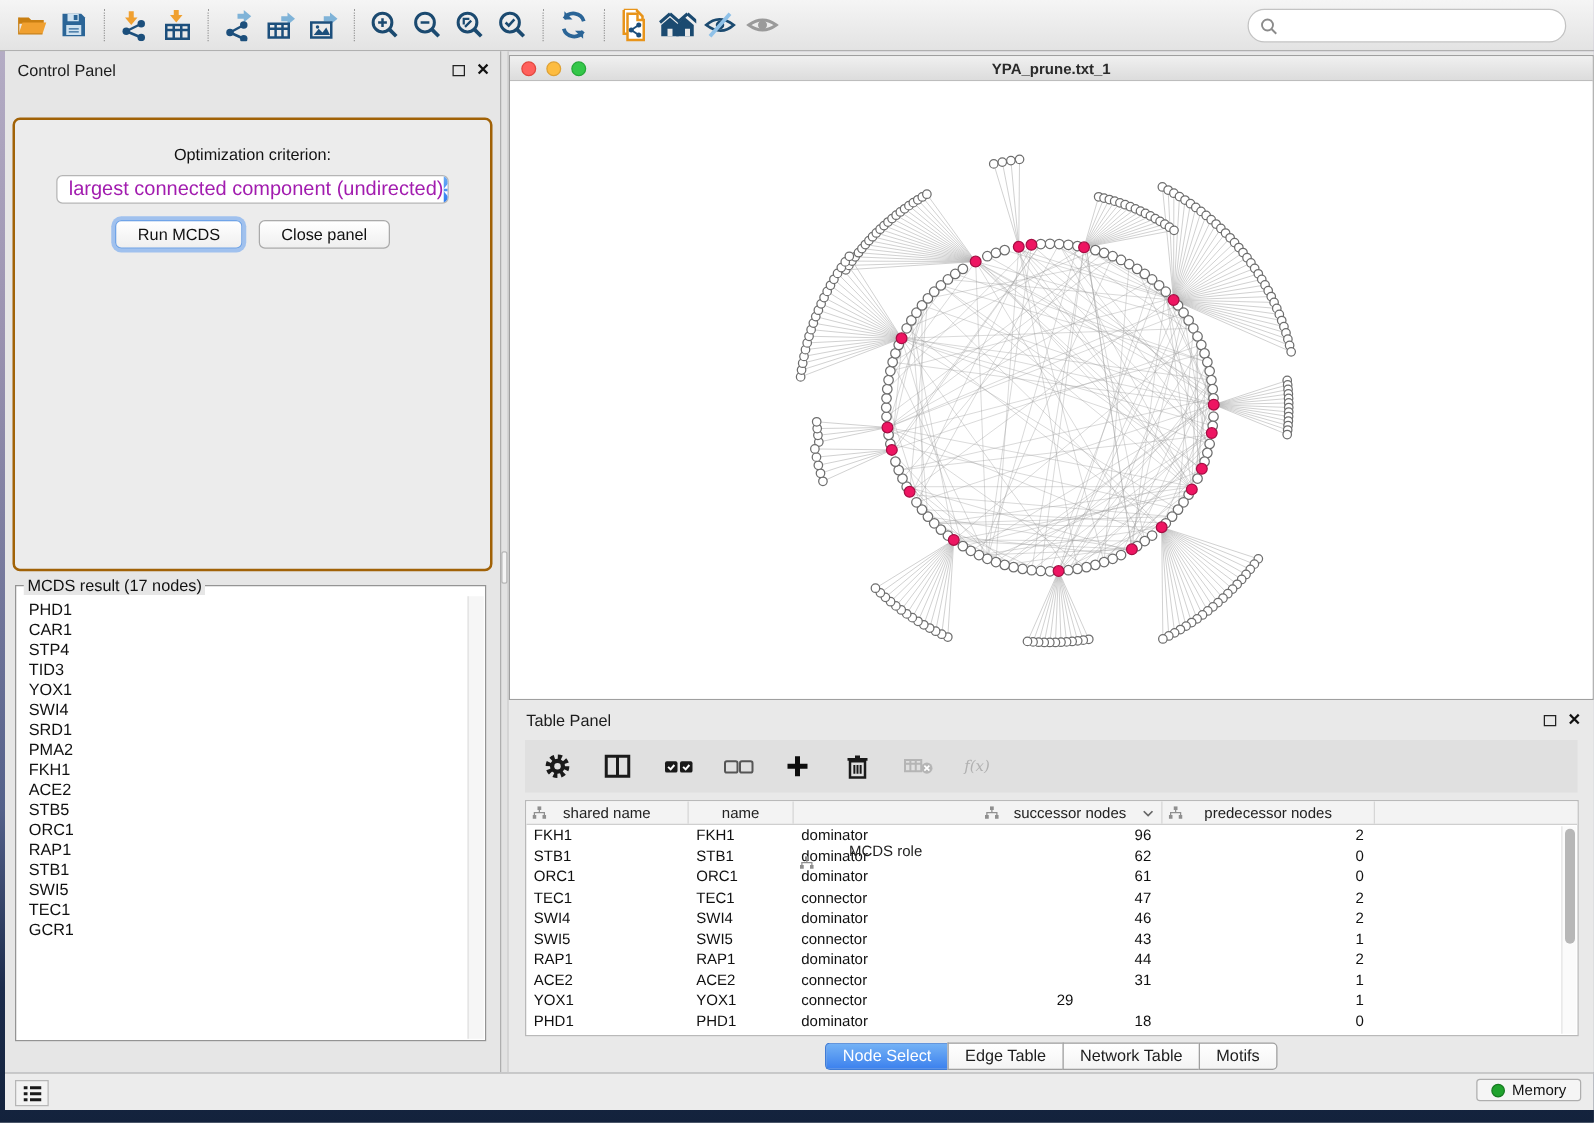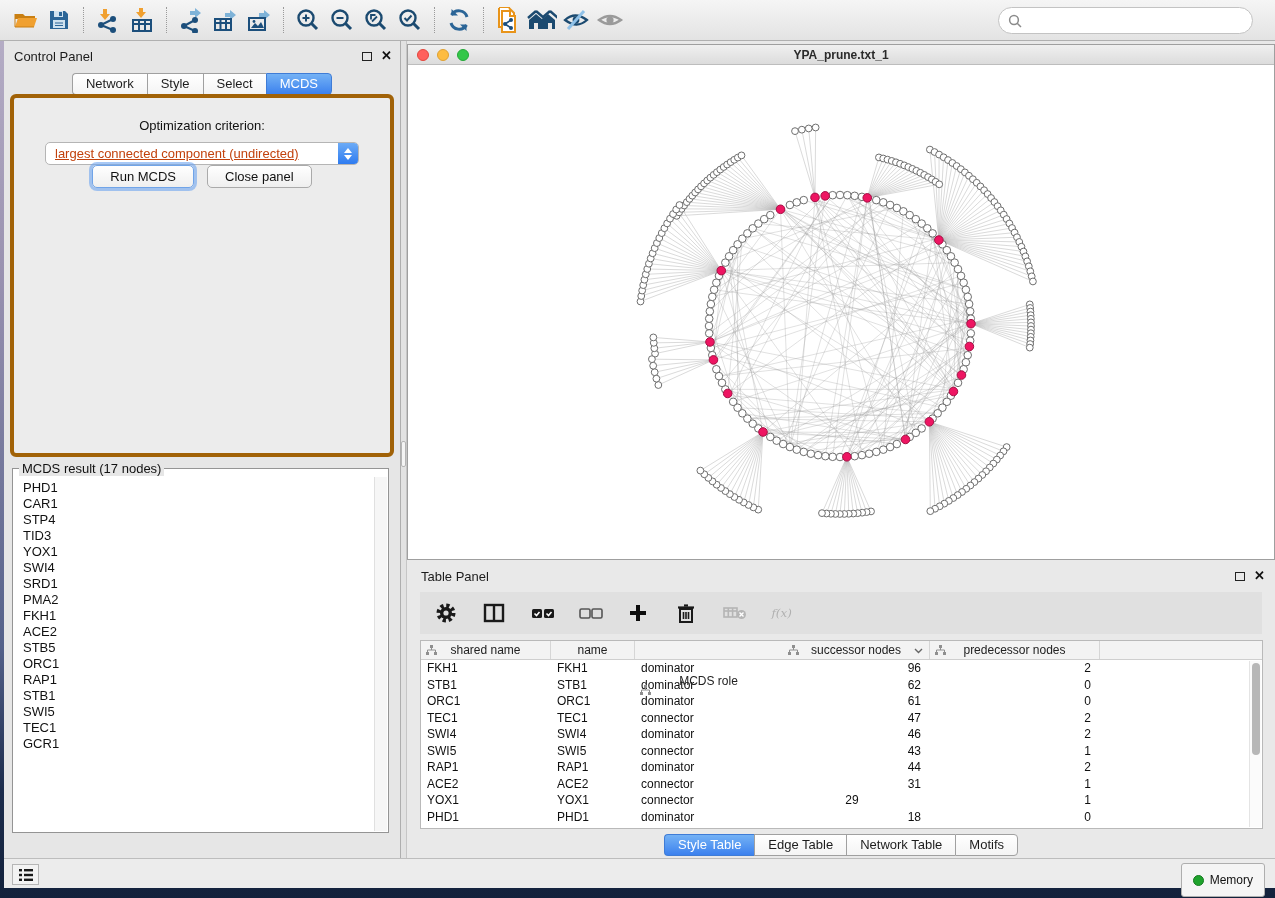--- a/index.html
+++ b/index.html
@@ -31,30 +31,30 @@
 
   .seg { display:flex; justify-content:center; }
   .seg-btn { min-width:48px; text-align:center; padding:2px 13px 3px 13px; font-size:13px;
     background:linear-gradient(#ffffff,#f4f4f4); border:1px solid #a0a0a0; border-right:none; color:#1d1d1d; }
   .seg-btn:first-child { border-radius:4px 0 0 4px; }
   .seg-btn:last-child { border-right:1px solid #a0a0a0; border-radius:0 4px 4px 0; }
   .seg-btn.active { background:linear-gradient(#74b2f5,#3c81ee); color:#fff; border-color:#3f7cd6; }
 
   .cp-tabs { position:absolute; top:32px; left:0; right:0; }
   .cp-box { position:absolute; top:53px; left:6px; right:6px; height:363px;
-    background:#ececec; border:4px solid #a16207; border-radius:6px; }
+    background:#ececec; border:2px solid #a16207; border-radius:6px; }
   .opt-label { text-align:center; margin-top:20px; font-size:13px; color:#111; }
   .criterion { margin:9px auto 0 auto; width:314px; height:23px; background:#fff;
     border:1px solid #b5b5b5; border-radius:5px; display:flex; overflow:hidden; }
-  .criterion .sel-text { flex:1; font-size:13px; color:#c2410c; line-height:21px; padding-left:9px; white-space:nowrap;text-decoration:underline; }
+  .criterion .sel-text { flex:1; font-size:16px; color:#a21caf; line-height:21px; padding-left:9px; white-space:nowrap; }
   .criterion .stepper { width:20px; background:linear-gradient(#6cabf6,#2e7bf0);
     display:flex; flex-direction:column; align-items:center; justify-content:center; gap:2px; }
   .tri-up { width:0; height:0; border-left:4px solid transparent; border-right:4px solid transparent; border-bottom:5px solid #fff; }
   .tri-dn { width:0; height:0; border-left:4px solid transparent; border-right:4px solid transparent; border-top:5px solid #fff; }
-  .btn-row { display:flex; justify-content:center; gap:13px; margin-top:0; }
+  .btn-row { display:flex; justify-content:center; gap:13px; margin-top:13px; }
   .mac-btn { height:23px; padding:0 17px; font-size:13px; color:#111;
     background:linear-gradient(#ffffff,#efefef); border:1px solid #aaa; border-radius:5px; }
   .mac-btn.focused { box-shadow:0 0 0 3px rgba(110,165,240,.6); border-color:#70a4e8; }
 
   .mcds-fieldset { position:absolute; top:420px; left:8px; right:11px; height:372px;
     border:1px solid #949494; background:#fff; }
   .mcds-fieldset legend { margin-left:6px; padding:0 3px; font-size:13px; color:#111; background:#e6e6e6; }
   .mcds-list { position:absolute; top:1px; bottom:1px; left:1px; right:15px; overflow:hidden;
     padding:3px 0 0 9px; }
   .mcds-list div { font-size:13px; line-height:16px; color:#111; }
@@ -105,21 +105,21 @@
     background:#fbfbfb; border-left:1px solid #e4e4e4; }
   .tp-scrollbar .thumb { position:absolute; top:2px; left:1.5px; width:8px; height:92px;
     background:#b7b7b7; border-radius:5px; }
   .tp-tabs { position:absolute; top:274px; left:0; right:0; }
 
   
   .status-bar { position:absolute; left:4px; top:858px; width:1271px; height:30px;
     background:#ececec; border-top:1px solid #bdbdbd; }
   .list-btn { position:absolute; left:8px; top:5px; width:27px; height:21px;
     background:#f3f3f3; border:1px solid #b6b6b6; display:flex; align-items:center; justify-content:center; }
-  .memory-btn { position:absolute; right:10px; top:4px; height:34px;
+  .memory-btn { position:absolute; right:10px; top:4px; height:18px;
     background:#f5f5f5; border:1px solid #aeaeae; border-radius:3px;
     display:flex; align-items:center; gap:6px; padding:0 11px; font-size:12px; color:#111; }
   .mem-dot { width:11px; height:11px; border-radius:50%; background:#1fa32d; border:1px solid #157a20; }
 </style>
 </head>
 <body>
 
 <div class="toolbar">
   <div class="tbtn">
     <svg width="26" height="26" viewBox="0 0 26 26">
@@ -276,26 +276,20 @@
 <div class="main">
 
   <div class="control-panel">
     <div class="panel-header">
       <span>Control Panel</span>
       <span class="win-btns">
         <span class="float-btn"></span>
         <span class="close-btn">✕</span>
       </span>
     </div>
-    <div class="seg cp-tabs" id="cp-tabs">
-        <div class="seg-btn">Network</div>
-        <div class="seg-btn">Style</div>
-        <div class="seg-btn">Select</div>
-        <div class="seg-btn active">MCDS</div>
-      </div>
     <div class="cp-box">
       <div class="opt-label">Optimization criterion:</div>
       <div class="criterion">
         <span class="sel-text">largest connected component (undirected)</span>
         <span class="stepper">
             <span class="tri-up"></span>
             <span class="tri-dn"></span>
           </span>
       </div>
       <div class="btn-row">
@@ -1138,21 +1132,21 @@
               <div class="td left" style="width: 148px;">dominator</div>
               <div class="td right" style="width: 147px;">18</div>
               <div class="td right" style="width: 170px;">0</div>
             </div>
           </div>
         <div class="tp-scrollbar">
             <div class="thumb"></div>
           </div>
       </div>
       <div class="seg tp-tabs" id="tp-tabs">
-          <div class="seg-btn active">Style Table</div>
+          <div class="seg-btn active">Node Select</div>
           <div class="seg-btn">Edge Table</div>
           <div class="seg-btn">Network Table</div>
           <div class="seg-btn">Motifs</div>
         </div>
     </div>
   </div>
 </div>
 
 <div class="status-bar">
   <div class="list-btn">

